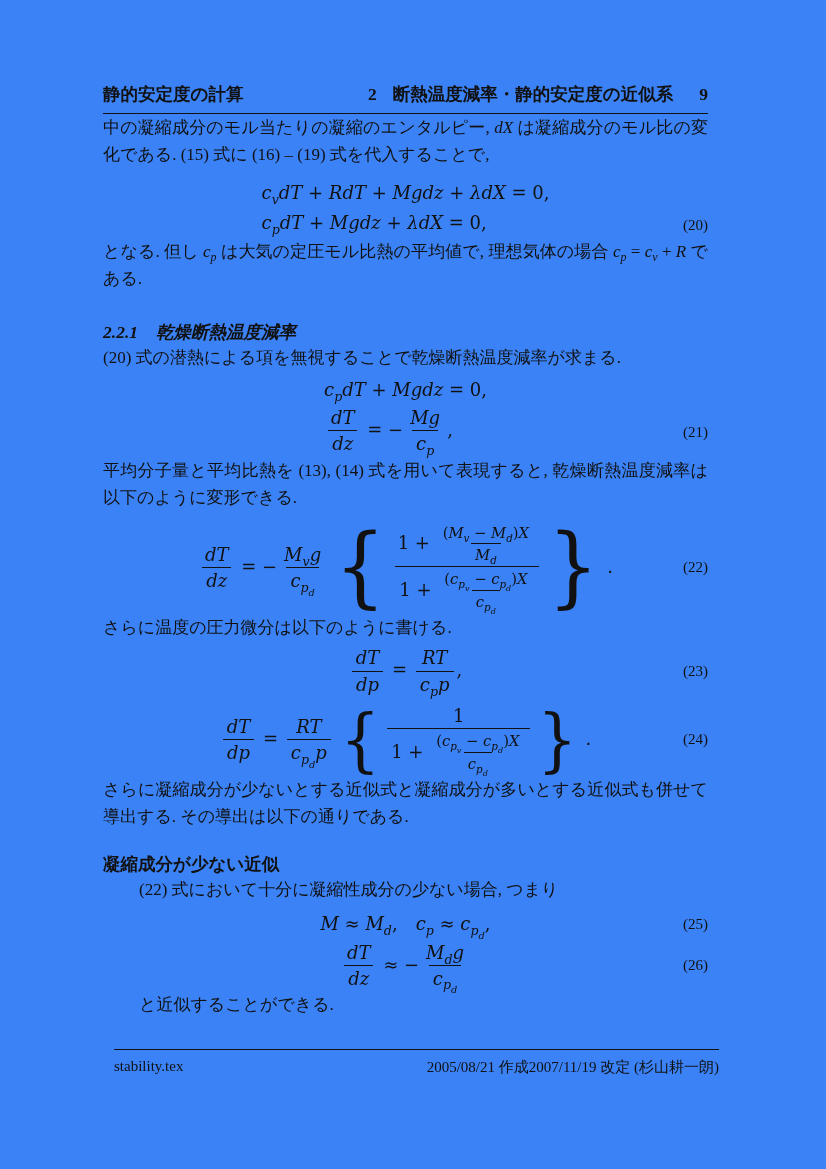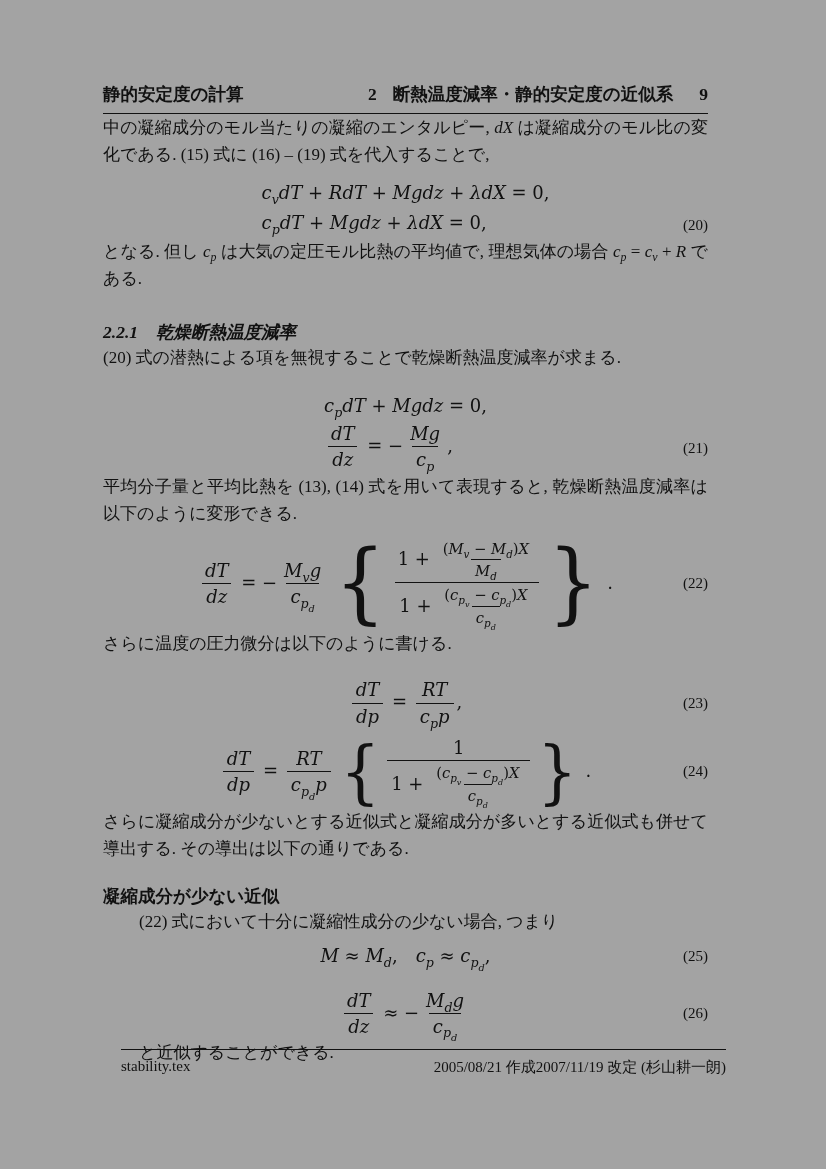--- a/index.html
+++ b/index.html
@@ -1,17 +1,17 @@
 <!DOCTYPE html>
 <html><head>
 <meta charset="utf-8">
 <style>
   html,body { margin:0; padding:0; background:#fff; }
   .page {
-    position:relative; width:826px; height:1169px; background:#a3a3a3;
+    position:relative; width:826px; height:1169px; background:#3b82f6;
     color:#111; font-family:"Liberation Serif","DejaVu Serif",serif;
     overflow:hidden;
   }
   .content { position:absolute; left:103px; top:0; width:605px; }
 
   
   .runhead {
     margin-top:82px; padding-bottom:7px; border-bottom:1.4px solid #111;
     display:flex; align-items:baseline; font-size:17.5px; font-weight:700;
   }
@@ -60,30 +60,30 @@
   .mfrac .mnum, .mfrac .mden { display:block; padding:1px 4px; white-space:nowrap; }
   .mfrac .mden { border-top:1.2px solid #111; }
   .mfrac .mfrac { font-size:0.82em; }
   .mbgroup { display:inline-flex; align-items:center; vertical-align:middle; margin-left:4px; }
   .mbrace { line-height:0; font-weight:400; transform:scaleX(0.9); }
   .mbody { display:inline-block; padding:0 2px; }
   .eqwrap { white-space:nowrap; }
 
   
   .footer {
-    position:absolute; left:121px; width:605px; top:1049px;
+    position:absolute; left:114px; width:605px; top:1049px;
     border-top:1.4px solid #111; padding-top:8px;
     display:flex; justify-content:space-between;
     font-size:15px; font-family:"Liberation Serif","DejaVu Serif",serif;
   }
 
   
   .mt30 { margin-top:30px; }  .mt27 { margin-top:27px; }  .mt14 { margin-top:14px; }
   .mt12 { margin-top:12px; }  .mt10 { margin-top:10px; }
-  .mt8  { margin-top:20px; }   .mt6  { margin-top:6px; }
+  .mt8  { margin-top:4px; }   .mt6  { margin-top:6px; }
   .mt20 { margin-top:20px; }
 </style>
 </head>
 <body>
 
 <div class="page">
   <div class="content">
 
     <div class="runhead">
       <span class="lefttitle">静的安定度の計算</span>

